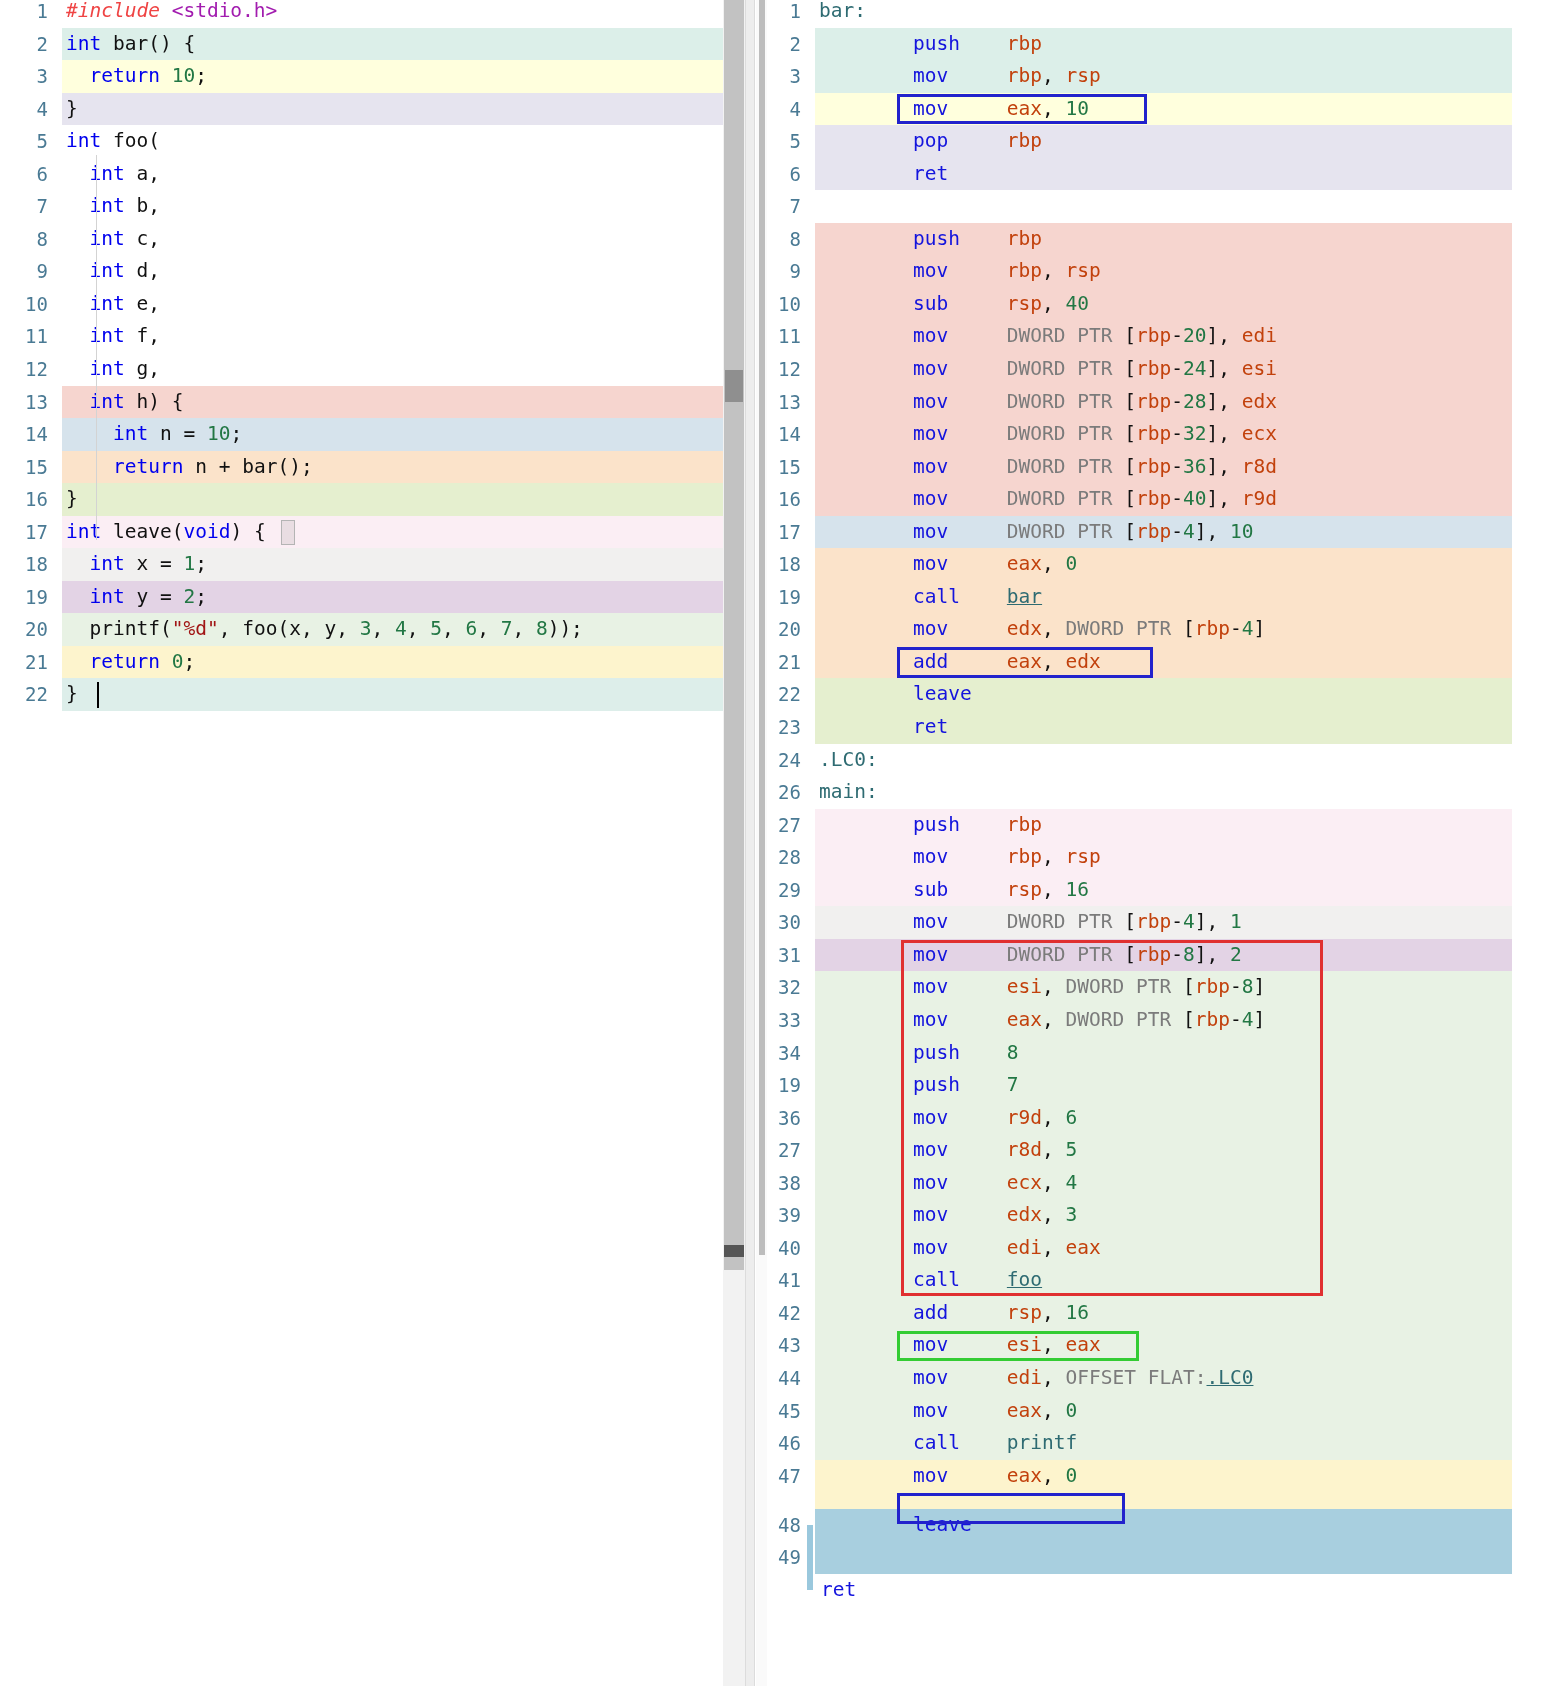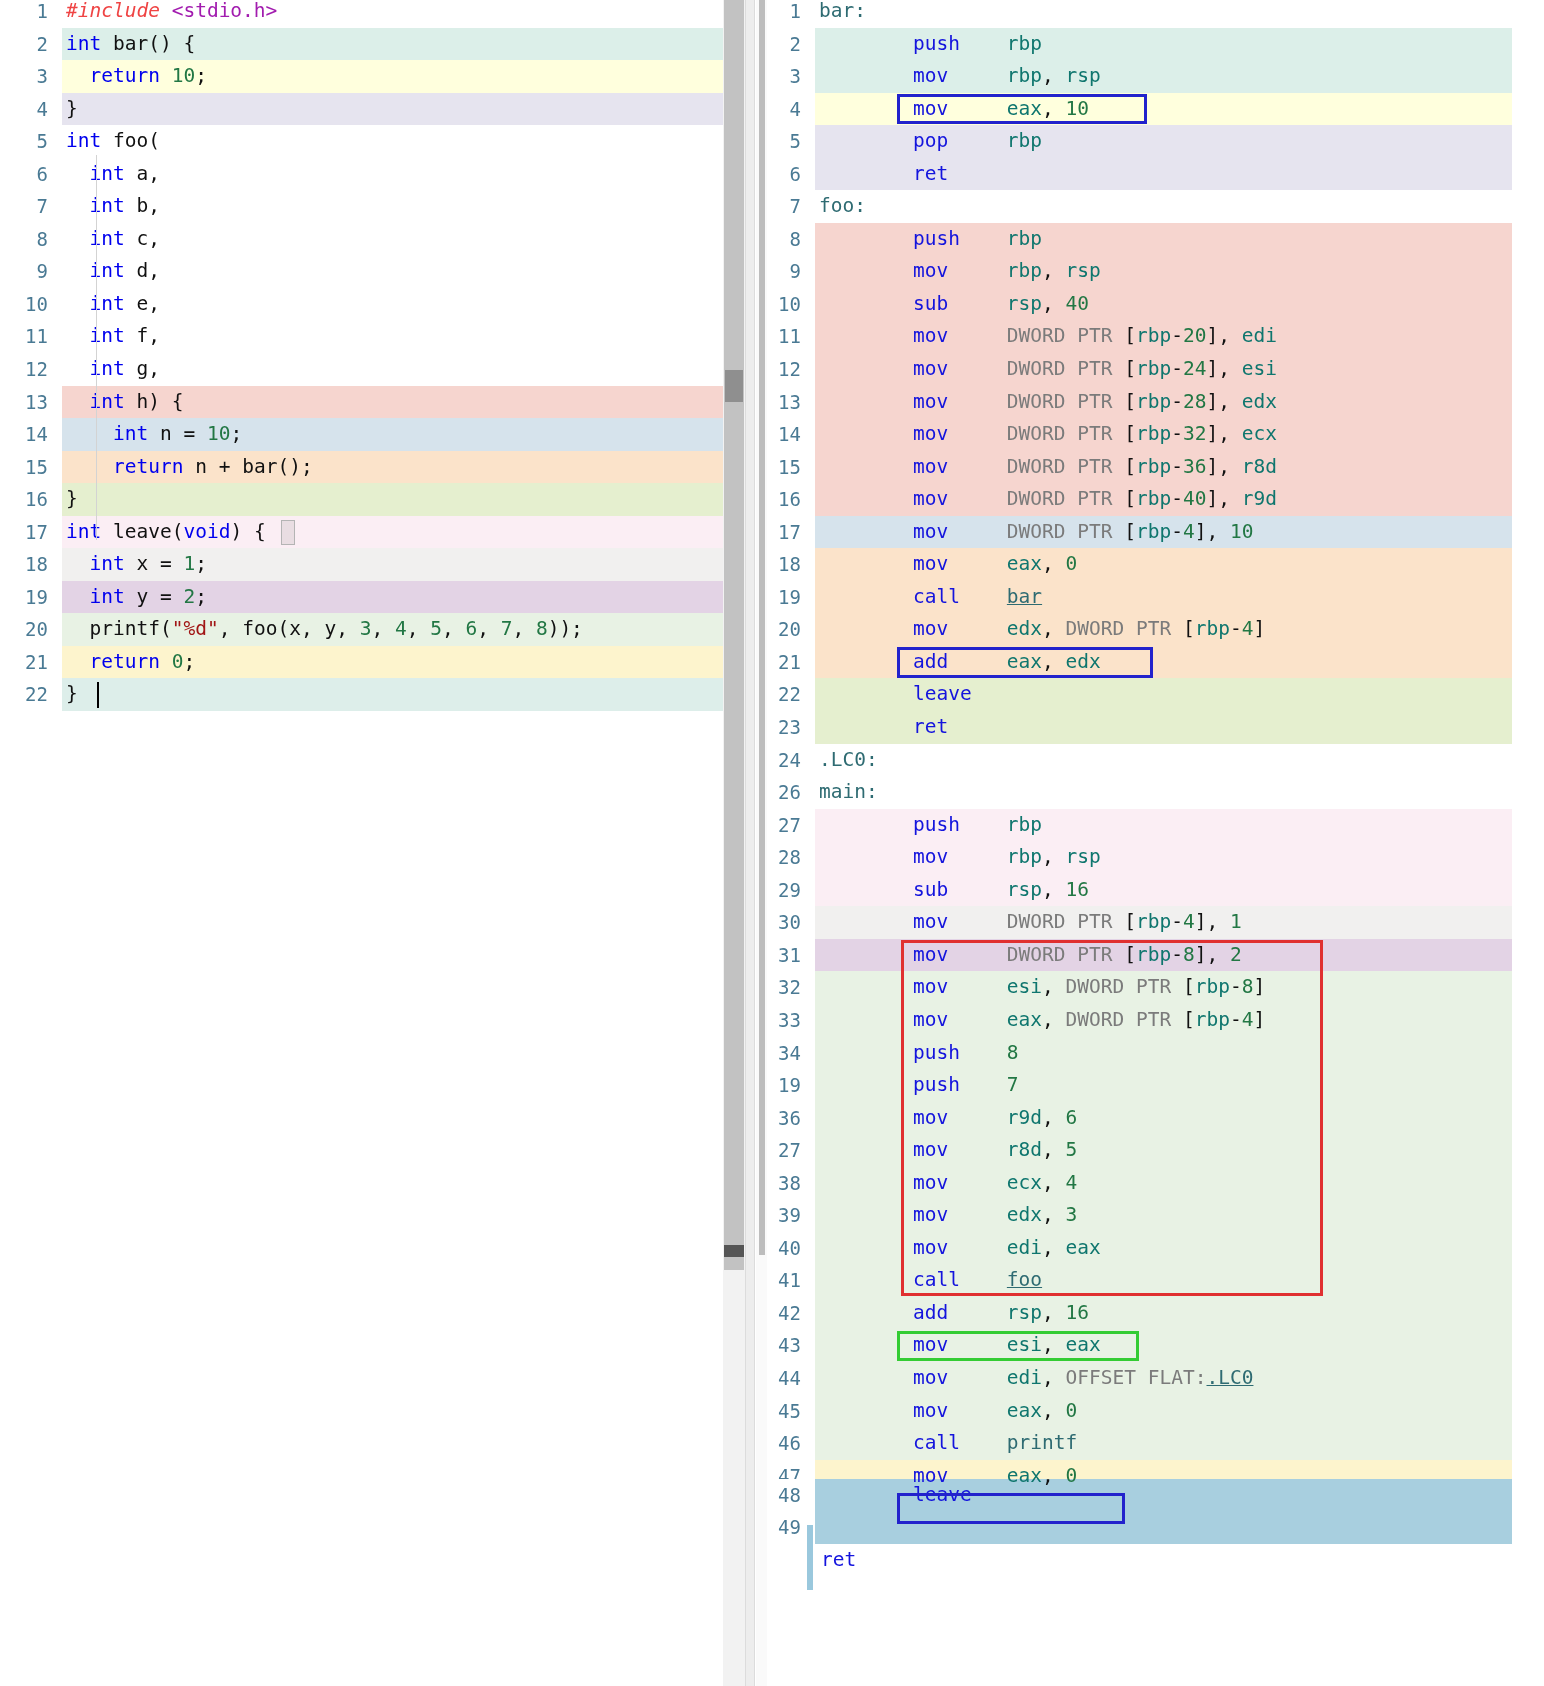--- a/index.html
+++ b/index.html
@@ -97,21 +97,21 @@
 
   
   .kw   { color: #0000ee; }
   .num  { color: #227744; }
   .str  { color: #a11515; }
   .pre  { color: #ef4444; font-style: italic; }
   .prestr { color: #a21caf; }
   .plain{ color: #111111; }
   .lbl  { color: #2e6b72; }
   .mn   { color: #1414dd; }
-  .reg  { color: #0f766e; margin-top: 36px; }
+  .reg  { color: #c2410c; margin-top: 36px; }
   .ptr  { color: #7b7b7b; }
   .link { color: #2e6b72; text-decoration: underline; }
   .punct{ color: #111111; }
 
   
   .vscroll {
     position: absolute;
     top: 0; bottom: 0;
     width: 22px;
     background: #f2f2f2;
@@ -226,21 +226,21 @@
   </div>
 
   <div class="pane" id="asm-pane">
     <div class="code-rows" id="asm-rows" style="top: -5px;">
         <div class="row" style="height: 32.55px; line-height: 32.55px;"><div class="hl" style="background: transparent;"></div><div class="gutter">1</div><div class="content"><span class="lbl">bar:</span></div></div>
         <div class="row" style="height: 32.55px; line-height: 32.55px;"><div class="hl" style="background: rgb(220, 239, 233);"></div><div class="gutter">2</div><div class="content">        <span class="mn">push</span>    <span><span class="reg">rbp</span></span></div></div>
         <div class="row" style="height: 32.55px; line-height: 32.55px;"><div class="hl" style="background: rgb(220, 239, 233);"></div><div class="gutter">3</div><div class="content">        <span class="mn">mov</span>     <span><span class="reg">rbp</span><span class="punct">,</span> <span class="reg">rsp</span></span></div></div>
         <div class="row" style="height: 32.55px; line-height: 32.55px;"><div class="hl" style="background: rgb(255, 255, 221);"></div><div class="gutter">4</div><div class="content">        <span class="mn">mov</span>     <span><span class="reg">eax</span><span class="punct">,</span> <span class="num">10</span></span></div></div>
         <div class="row" style="height: 32.55px; line-height: 32.55px;"><div class="hl" style="background: rgb(230, 228, 239);"></div><div class="gutter">5</div><div class="content">        <span class="mn">pop</span>     <span><span class="reg">rbp</span></span></div></div>
         <div class="row" style="height: 32.55px; line-height: 32.55px;"><div class="hl" style="background: rgb(230, 228, 239);"></div><div class="gutter">6</div><div class="content">        <span class="mn">ret</span>     <span></span></div></div>
-        <div class="row" style="height: 32.55px; line-height: 32.55px;"><div class="hl" style="background: transparent;"></div><div class="gutter">7</div><div class="content"><span class="lbl">foo:</span></div></div>
+        <div class="row" style="height: 32.55px; line-height: 32.55px;"><div class="hl" style="background: transparent;"></div><div class="gutter">7</div></div>
         <div class="row" style="height: 32.55px; line-height: 32.55px;"><div class="hl" style="background: rgb(246, 213, 207);"></div><div class="gutter">8</div><div class="content">        <span class="mn">push</span>    <span><span class="reg">rbp</span></span></div></div>
         <div class="row" style="height: 32.55px; line-height: 32.55px;"><div class="hl" style="background: rgb(246, 213, 207);"></div><div class="gutter">9</div><div class="content">        <span class="mn">mov</span>     <span><span class="reg">rbp</span><span class="punct">,</span> <span class="reg">rsp</span></span></div></div>
         <div class="row" style="height: 32.55px; line-height: 32.55px;"><div class="hl" style="background: rgb(246, 213, 207);"></div><div class="gutter">10</div><div class="content">        <span class="mn">sub</span>     <span><span class="reg">rsp</span><span class="punct">,</span> <span class="num">40</span></span></div></div>
         <div class="row" style="height: 32.55px; line-height: 32.55px;"><div class="hl" style="background: rgb(246, 213, 207);"></div><div class="gutter">11</div><div class="content">        <span class="mn">mov</span>     <span><span class="ptr">DWORD PTR</span> <span class="punct">[</span><span class="reg">rbp</span><span class="punct">-</span><span class="num">20</span><span class="punct">],</span> <span class="reg">edi</span></span></div></div>
         <div class="row" style="height: 32.55px; line-height: 32.55px;"><div class="hl" style="background: rgb(246, 213, 207);"></div><div class="gutter">12</div><div class="content">        <span class="mn">mov</span>     <span><span class="ptr">DWORD PTR</span> <span class="punct">[</span><span class="reg">rbp</span><span class="punct">-</span><span class="num">24</span><span class="punct">],</span> <span class="reg">esi</span></span></div></div>
         <div class="row" style="height: 32.55px; line-height: 32.55px;"><div class="hl" style="background: rgb(246, 213, 207);"></div><div class="gutter">13</div><div class="content">        <span class="mn">mov</span>     <span><span class="ptr">DWORD PTR</span> <span class="punct">[</span><span class="reg">rbp</span><span class="punct">-</span><span class="num">28</span><span class="punct">],</span> <span class="reg">edx</span></span></div></div>
         <div class="row" style="height: 32.55px; line-height: 32.55px;"><div class="hl" style="background: rgb(246, 213, 207);"></div><div class="gutter">14</div><div class="content">        <span class="mn">mov</span>     <span><span class="ptr">DWORD PTR</span> <span class="punct">[</span><span class="reg">rbp</span><span class="punct">-</span><span class="num">32</span><span class="punct">],</span> <span class="reg">ecx</span></span></div></div>
         <div class="row" style="height: 32.55px; line-height: 32.55px;"><div class="hl" style="background: rgb(246, 213, 207);"></div><div class="gutter">15</div><div class="content">        <span class="mn">mov</span>     <span><span class="ptr">DWORD PTR</span> <span class="punct">[</span><span class="reg">rbp</span><span class="punct">-</span><span class="num">36</span><span class="punct">],</span> <span class="reg">r8d</span></span></div></div>
         <div class="row" style="height: 32.55px; line-height: 32.55px;"><div class="hl" style="background: rgb(246, 213, 207);"></div><div class="gutter">16</div><div class="content">        <span class="mn">mov</span>     <span><span class="ptr">DWORD PTR</span> <span class="punct">[</span><span class="reg">rbp</span><span class="punct">-</span><span class="num">40</span><span class="punct">],</span> <span class="reg">r9d</span></span></div></div>
         <div class="row" style="height: 32.55px; line-height: 32.55px;"><div class="hl" style="background: rgb(214, 227, 236);"></div><div class="gutter">17</div><div class="content">        <span class="mn">mov</span>     <span><span class="ptr">DWORD PTR</span> <span class="punct">[</span><span class="reg">rbp</span><span class="punct">-</span><span class="num">4</span><span class="punct">],</span> <span class="num">10</span></span></div></div>
@@ -265,21 +265,21 @@
         <div class="row" style="height: 32.55px; line-height: 32.55px;"><div class="hl" style="background: rgb(232, 242, 228);"></div><div class="gutter">27</div><div class="content">        <span class="mn">mov</span>     <span><span class="reg">r8d</span><span class="punct">,</span> <span class="num">5</span></span></div></div>
         <div class="row" style="height: 32.55px; line-height: 32.55px;"><div class="hl" style="background: rgb(232, 242, 228);"></div><div class="gutter">38</div><div class="content">        <span class="mn">mov</span>     <span><span class="reg">ecx</span><span class="punct">,</span> <span class="num">4</span></span></div></div>
         <div class="row" style="height: 32.55px; line-height: 32.55px;"><div class="hl" style="background: rgb(232, 242, 228);"></div><div class="gutter">39</div><div class="content">        <span class="mn">mov</span>     <span><span class="reg">edx</span><span class="punct">,</span> <span class="num">3</span></span></div></div>
         <div class="row" style="height: 32.55px; line-height: 32.55px;"><div class="hl" style="background: rgb(232, 242, 228);"></div><div class="gutter">40</div><div class="content">        <span class="mn">mov</span>     <span><span class="reg">edi</span><span class="punct">,</span> <span class="reg">eax</span></span></div></div>
         <div class="row" style="height: 32.55px; line-height: 32.55px;"><div class="hl" style="background: rgb(232, 242, 228);"></div><div class="gutter">41</div><div class="content">        <span class="mn">call</span>    <span><span class="link">foo</span></span></div></div>
         <div class="row" style="height: 32.55px; line-height: 32.55px;"><div class="hl" style="background: rgb(232, 242, 228);"></div><div class="gutter">42</div><div class="content">        <span class="mn">add</span>     <span><span class="reg">rsp</span><span class="punct">,</span> <span class="num">16</span></span></div></div>
         <div class="row" style="height: 32.55px; line-height: 32.55px;"><div class="hl" style="background: rgb(232, 242, 228);"></div><div class="gutter">43</div><div class="content">        <span class="mn">mov</span>     <span><span class="reg">esi</span><span class="punct">,</span> <span class="reg">eax</span></span></div></div>
         <div class="row" style="height: 32.55px; line-height: 32.55px;"><div class="hl" style="background: rgb(232, 242, 228);"></div><div class="gutter">44</div><div class="content">        <span class="mn">mov</span>     <span><span class="reg">edi</span><span class="punct">,</span> <span class="ptr">OFFSET FLAT:</span><span class="link">.LC0</span></span></div></div>
         <div class="row" style="height: 32.55px; line-height: 32.55px;"><div class="hl" style="background: rgb(232, 242, 228);"></div><div class="gutter">45</div><div class="content">        <span class="mn">mov</span>     <span><span class="reg">eax</span><span class="punct">,</span> <span class="num">0</span></span></div></div>
         <div class="row" style="height: 32.55px; line-height: 32.55px;"><div class="hl" style="background: rgb(232, 242, 228);"></div><div class="gutter">46</div><div class="content">        <span class="mn">call</span>    <span><span class="lbl">printf</span></span></div></div>
-        <div class="row" style="height: 19px; line-height: 32.55px;"><div class="hl" style="background: rgb(253, 244, 205);"></div><div class="gutter">47</div><div class="content">        <span class="mn">mov</span>     <span><span class="reg">eax</span><span class="punct">,</span> <span class="num">0</span></span></div></div>
+        <div class="row" style="height: 49px; line-height: 32.55px;"><div class="hl" style="background: rgb(253, 244, 205);"></div><div class="gutter">47</div><div class="content">        <span class="mn">mov</span>     <span><span class="reg">eax</span><span class="punct">,</span> <span class="num">0</span></span></div></div>
         <div class="row" style="height: 32.55px; line-height: 32.55px;"><div class="hl" style="background: rgb(168, 207, 223);"></div><div class="gutter">48</div><div class="content">        <span class="mn">leave</span>   <span></span></div></div>
         <div class="row" style="height: 32.55px; line-height: 32.55px; flex-direction: column;"><div class="hl" style="background: rgb(168, 207, 223);"></div><div class="gutter">49</div><div class="content">        <span class="mn">ret</span>     <span></span></div></div>
       </div>
     <div id="asm-annotations">
         <div class="anno" style="top: 93.65px; height: 30.55px; left: 174px; width: 250px; border: 3px solid rgb(34, 34, 204);"></div>
         <div class="anno" style="top: 647px; height: 30.55px; left: 174px; width: 256px; border: 3px solid rgb(34, 34, 204);"></div>
         <div class="anno" style="top: 939.95px; height: 356.05px; left: 178px; width: 422px; border: 3px solid rgb(224, 48, 48);"></div>
         <div class="anno" style="top: 1330.55px; height: 30.55px; left: 174px; width: 242px; border: 3px solid rgb(51, 204, 51);"></div>
         <div class="anno" style="top: 1493.3px; height: 30.55px; left: 174px; width: 228px; border: 3px solid rgb(34, 34, 204);"></div>
       </div>

